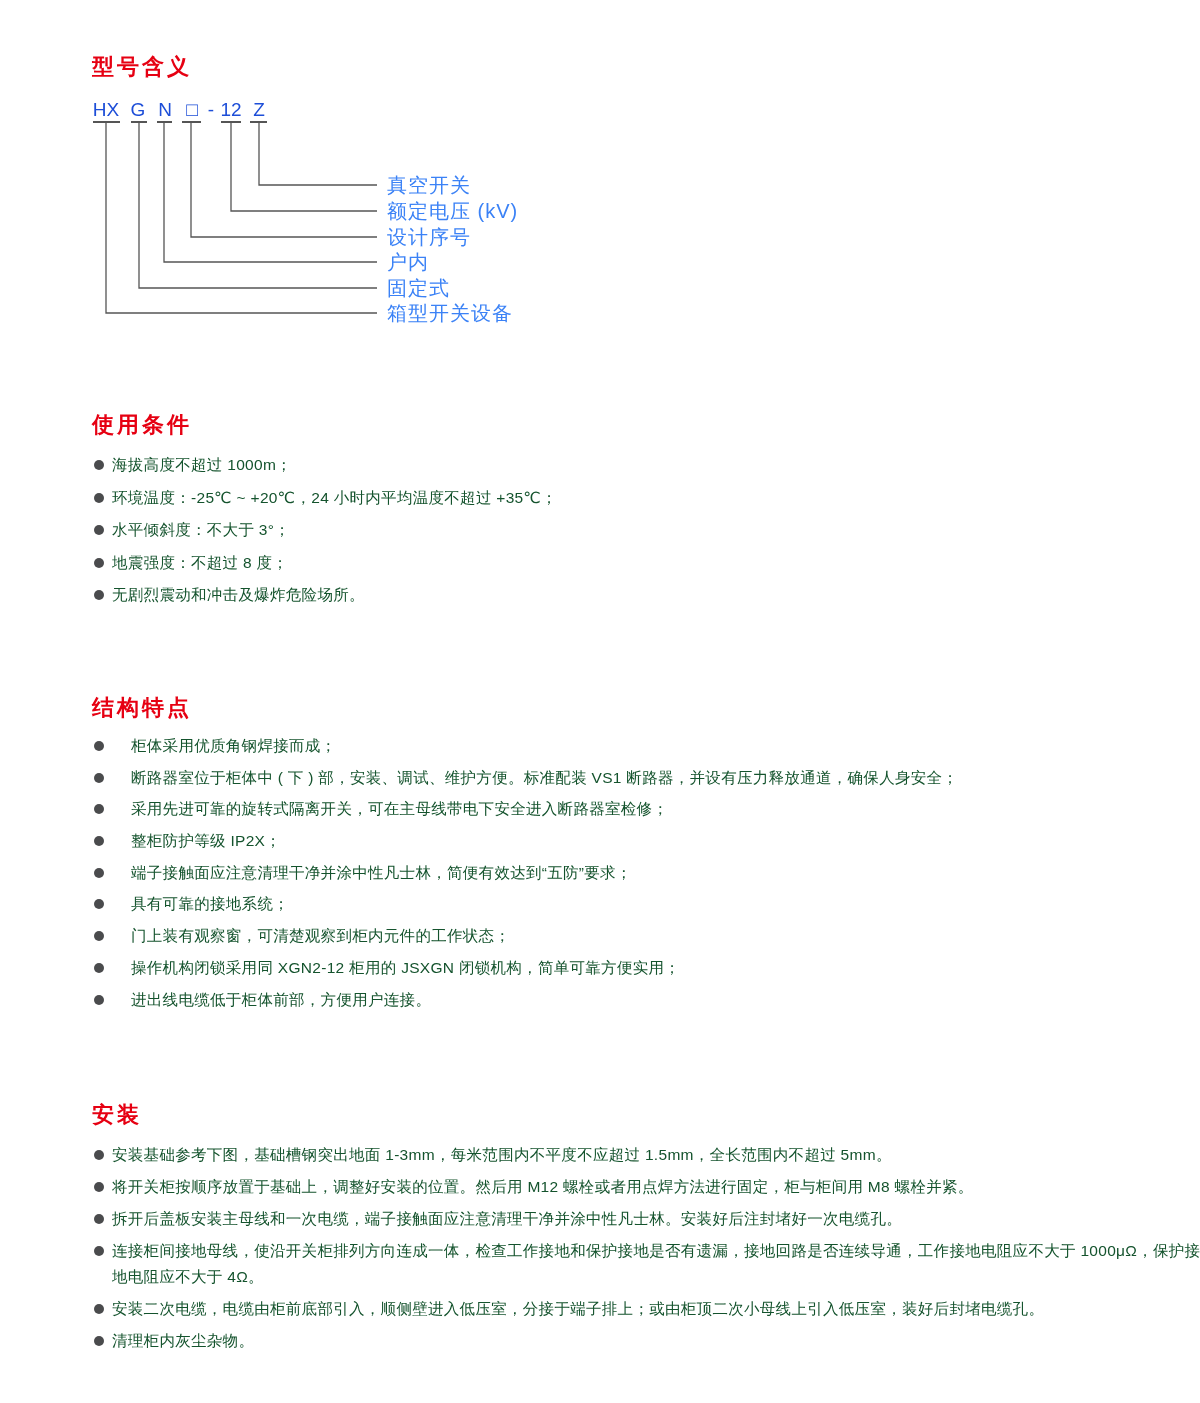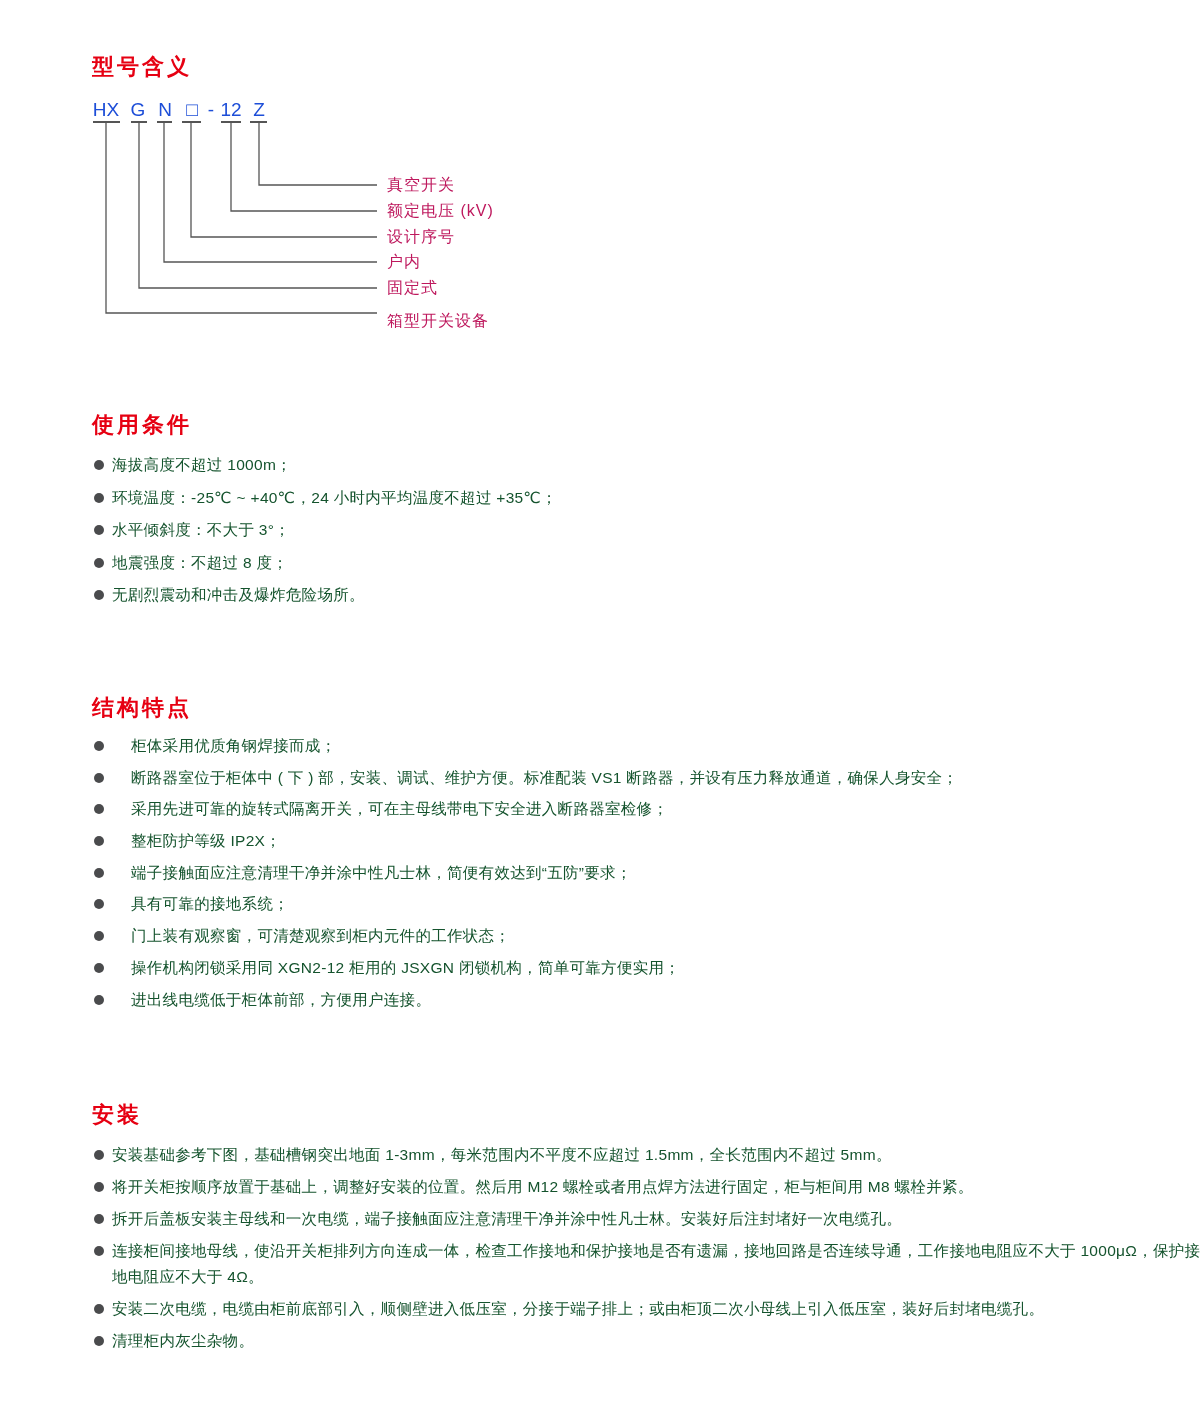--- a/index.html
+++ b/index.html
@@ -16,21 +16,21 @@
   }
   
   .diagram { position:absolute; left:0; top:90px; width:560px; height:250px; }
   .diagram svg { position:absolute; left:0; top:0; }
   .code {
     position:absolute; top:9px; transform:translateX(-50%);
     font-size:19px; line-height:21px; color:#1d4ed8; white-space:nowrap;
   }
   .dlabel {
     position:absolute; left:347px; height:22px;
-    font-size:16px; line-height:22px; color:#be185d; white-space:nowrap;
+    font-size:20px; line-height:22px; color:#3b82f6; white-space:nowrap;
     letter-spacing:1px;
   }
   
   .bullets { position:absolute; left:54px; width:1112px; list-style:none; }
   .bullets li { display:flex; align-items:flex-start; line-height:26px; }
   .u-list li  { margin-bottom:6.5px; }
   .s-list li  { margin-bottom:5.7px;gap:19px; }
   .i-list li  { margin-bottom:6px; }
   .dot {
     flex:none; width:10px; height:10px; border-radius:50%;
@@ -75,33 +75,33 @@
     <span class="code" style="left:152px">□</span>
     <span class="code" style="left:171px">-</span>
     <span class="code" style="left:191px">12</span>
     <span class="code" style="left:219px">Z</span>
 
     <span class="dlabel" style="top:84px">真空开关</span>
     <span class="dlabel" style="top:110px">额定电压 (kV)</span>
     <span class="dlabel" style="top:136px">设计序号</span>
     <span class="dlabel" style="top:161px">户内</span>
     <span class="dlabel" style="top:187px">固定式</span>
-    <span class="dlabel" style="top:220px">箱型开关设备</span>
+    <span class="dlabel" style="top:212px">箱型开关设备</span>
   </div>
 
   <h2 class="sec-h" style="top:413px">使用条件</h2>
 
   <ul class="bullets u-list" style="top:452px">
     <li>
         <span class="dot"></span>
         <span class="li-text">海拔高度不超过 1000m；</span>
       </li>
     <li>
         <span class="dot"></span>
-        <span class="li-text">环境温度：-25℃ ~ +40℃，24 小时内平均温度不超过 +35℃；</span>
+        <span class="li-text">环境温度：-25℃ ~ +20℃，24 小时内平均温度不超过 +35℃；</span>
       </li>
     <li>
         <span class="dot"></span>
         <span class="li-text">水平倾斜度：不大于 3°；</span>
       </li>
     <li>
         <span class="dot"></span>
         <span class="li-text">地震强度：不超过 8 度；</span>
       </li>
     <li>

